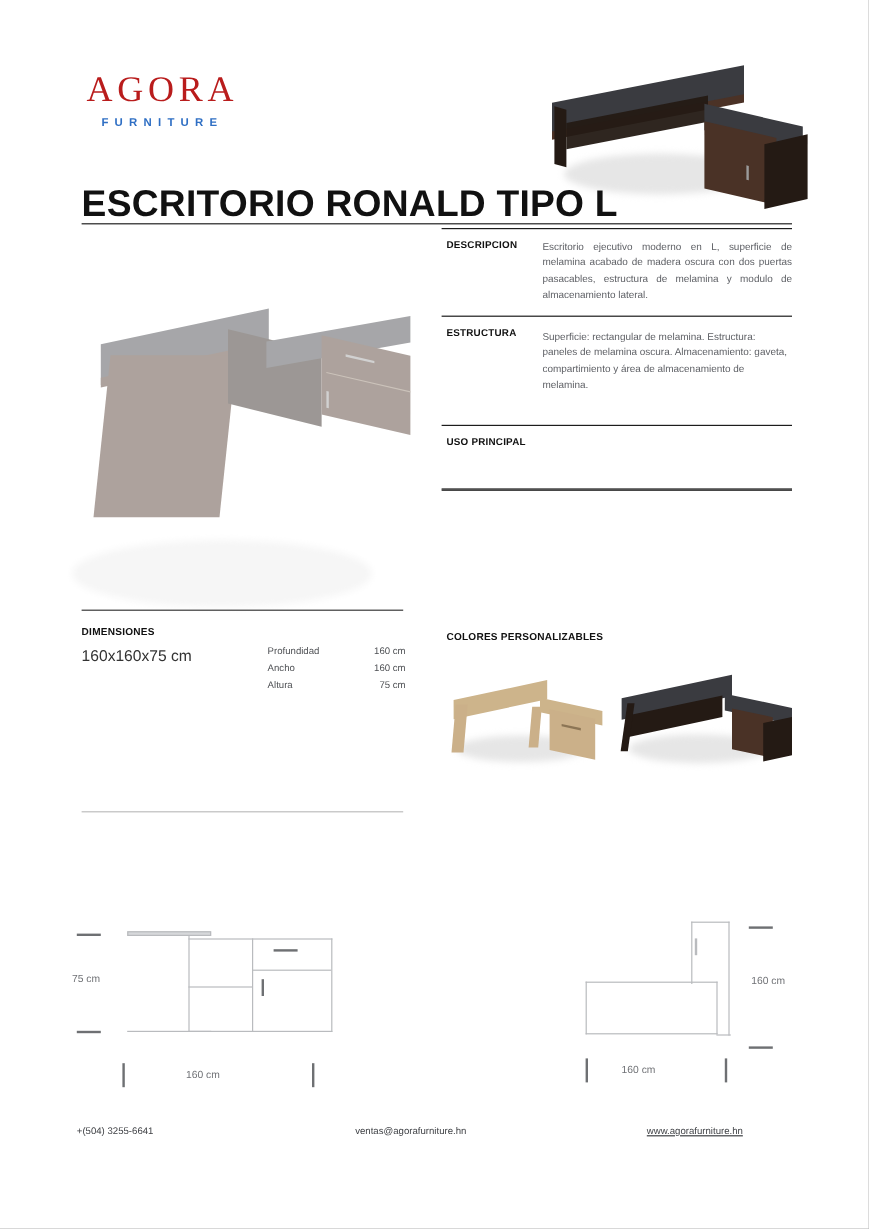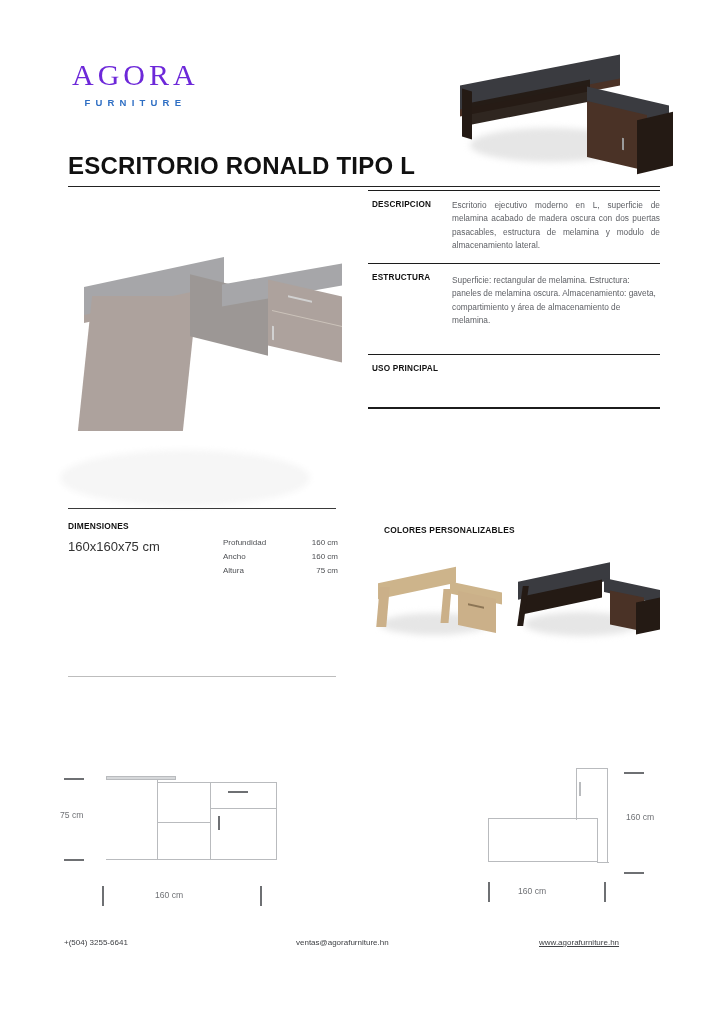--- a/index.html
+++ b/index.html
@@ -13,24 +13,24 @@
   
   .top{position:absolute;background:#3a3b40;}
   .topLight{position:absolute;background:#cdb48b;}
   .side{position:absolute;background:#4b3226;}
   .sideLight{position:absolute;background:#cbb089;}
   .dark{position:absolute;background:#241a14;}
   .cab{position:absolute;background:#4a3226;}
 
   
   .logo{position:absolute;left:72px;top:60px;}
-  .logo .mark{font-family:"Liberation Serif", serif;font-size:30px;letter-spacing:4px;color:#6d28d9;font-weight:400;line-height:1;}
+  .logo .mark{font-family:"Liberation Serif", serif;font-size:30px;letter-spacing:4px;color:#b91c1c;font-weight:400;line-height:1;}
   .logo .sub{margin-top:7px;font-size:9.5px;letter-spacing:5.2px;color:#2f6fc4;font-weight:700;text-align:center;}
 
-  .title{position:absolute;left:68px;top:152px;font-size:24px;font-weight:700;letter-spacing:.2px;color:#111;white-space:nowrap;}
+  .title{position:absolute;left:68px;top:152px;font-size:31px;font-weight:700;letter-spacing:.2px;color:#111;white-space:nowrap;}
   .titleRule{position:absolute;left:68px;top:186px;width:592px;height:1px;background:#222;}
 
   
   .specs{position:absolute;left:368px;top:190px;width:292px;}
   .row{position:relative;padding:8px 0 10px 0;}
   .row .lbl{position:absolute;left:4px;top:9px;width:76px;font-size:8.2px;font-weight:700;color:#111;letter-spacing:.2px;line-height:1.2;}
   .row .val{margin-left:84px;font-size:8.3px;color:#5f6166;line-height:1.62;text-align:justify;}
   .row .val.left{text-align:left;}
   .hr{height:1px;background:#1c1c1c;width:292px;}
 
@@ -39,21 +39,21 @@
   .dimRule{width:268px;height:1px;background:#3a3a3a;}
   .dimTitle{margin-top:12px;font-size:8.4px;font-weight:700;color:#111;letter-spacing:.2px;}
   .dimMain{margin-top:8px;font-size:13px;color:#333;}
   .dimTable{position:absolute;left:155px;top:28px;width:115px;font-size:8px;color:#4e5054;line-height:1.72;}
   .dimTable div{display:flex;justify-content:space-between;}
   .dimTable .k{white-space:nowrap;}
   .dimTable .v{white-space:nowrap;}
   .leftCloseRule{position:absolute;left:68px;top:676px;width:268px;height:1px;background:#bdbdbd;}
 
   
-  .coloresTitle{position:absolute;left:384px;top:525px;font-size:8.4px;font-weight:700;color:#111;letter-spacing:.2px;}
+  .coloresTitle{position:absolute;left:372px;top:525px;font-size:8.4px;font-weight:700;color:#111;letter-spacing:.2px;}
 
   
   .tech{position:absolute;color:#6f7175;font-size:8.6px;}
   .tline{position:absolute;background:#b9bbbe;}
   .tdark{position:absolute;background:#6e7073;}
 
   
   .footer{position:absolute;left:0;top:938px;width:724px;}
   .footer span{position:absolute;font-size:8px;color:#3f4145;}
   .f1{left:64px;}

